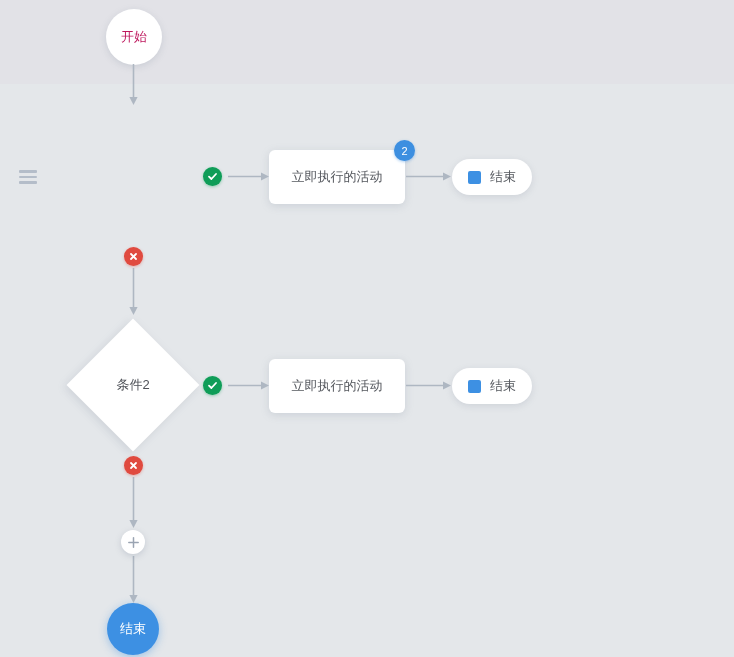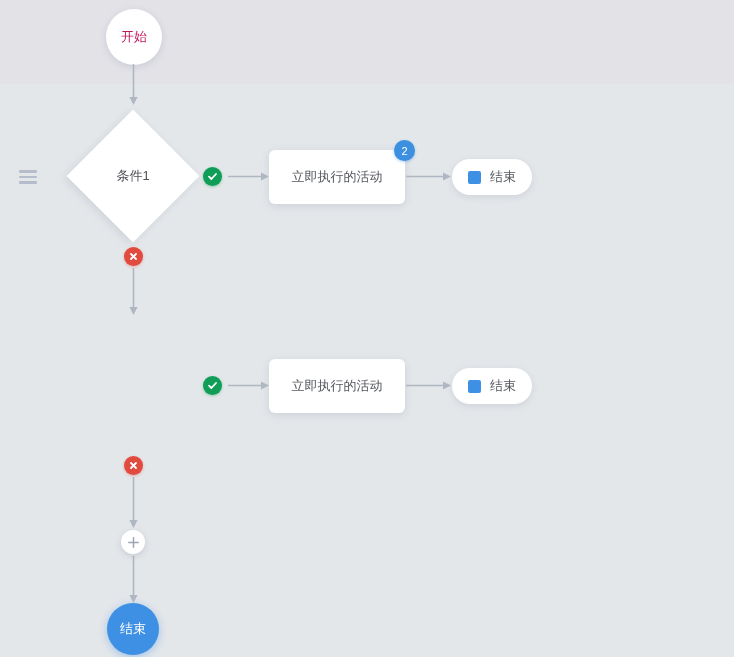--- a/index.html
+++ b/index.html
@@ -276,24 +276,20 @@
     <svg width="13" height="48" viewBox="0 0 13 48">
       <line x1="6.5" y1="0" x2="6.5" y2="40" stroke="#aeb7c2" stroke-width="1.6"></line>
       <polygon points="6.5,47 2.4,39 10.6,39" fill="#aeb7c2"></polygon>
     </svg>
   </div>
 
   <div class="node circle-start" style="left:106px; top:9px;">
     <span>开始</span>
   </div>
 
-  <div class="node diamond-wrap" style="left:66px; top:109px;">
-    <div class="diamond-shape"></div>
-    <div class="diamond-label">条件1</div>
-  </div>
 
   <div class="marker ok" style="left:203px; top:167px;">
     <svg width="11" height="11" viewBox="0 0 11 11">
       <polyline points="2,5.6 4.4,8 9,3" fill="none" stroke="#ffffff" stroke-width="1.8" stroke-linecap="round" stroke-linejoin="round"></polyline>
     </svg>
   </div>
 
   <div class="marker no" style="left:124px; top:247px;">
     <svg width="11" height="11" viewBox="0 0 11 11">
       <line x1="3" y1="3" x2="8" y2="8" stroke="#ffffff" stroke-width="1.8" stroke-linecap="round"></line>
@@ -304,20 +300,24 @@
   <div class="node card" style="left:269px; top:150px;">
     <span>立即执行的活动</span>
     <span class="badge">2</span>
   </div>
 
   <div class="node pill-end" style="left:452px; top:159px;">
     <span class="sq"></span>
     <span>结束</span>
   </div>
 
+  <div class="node diamond-wrap" style="left:66px; top:318px;">
+    <div class="diamond-shape"></div>
+    <div class="diamond-label">条件2</div>
+  </div>
 
   <div class="marker ok" style="left:203px; top:376px;">
     <svg width="11" height="11" viewBox="0 0 11 11">
       <polyline points="2,5.6 4.4,8 9,3" fill="none" stroke="#ffffff" stroke-width="1.8" stroke-linecap="round" stroke-linejoin="round"></polyline>
     </svg>
   </div>
 
   <div class="marker no" style="left:124px; top:456px;">
     <svg width="11" height="11" viewBox="0 0 11 11">
       <line x1="3" y1="3" x2="8" y2="8" stroke="#ffffff" stroke-width="1.8" stroke-linecap="round"></line>

